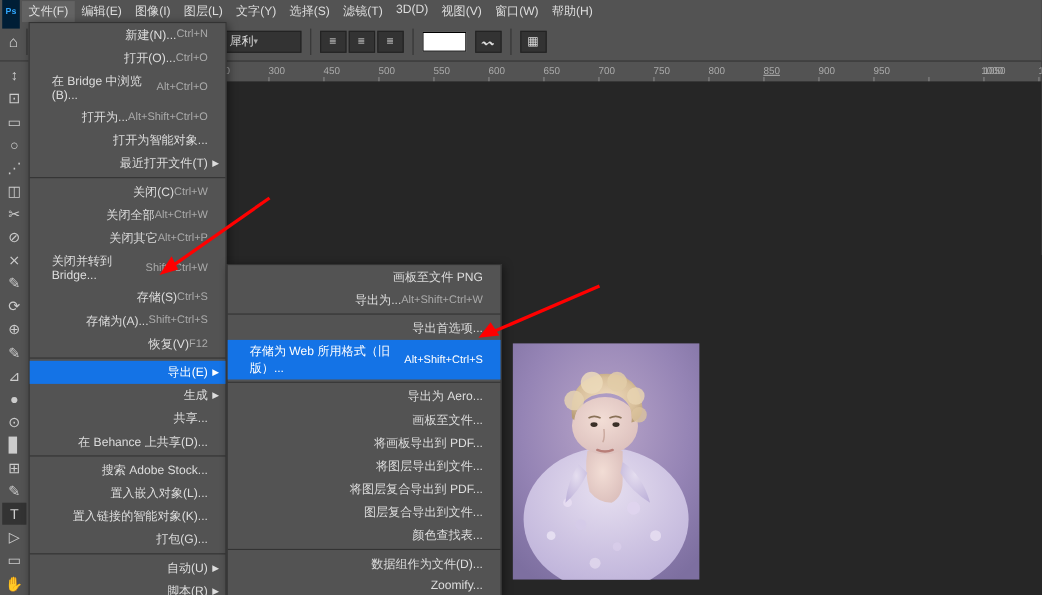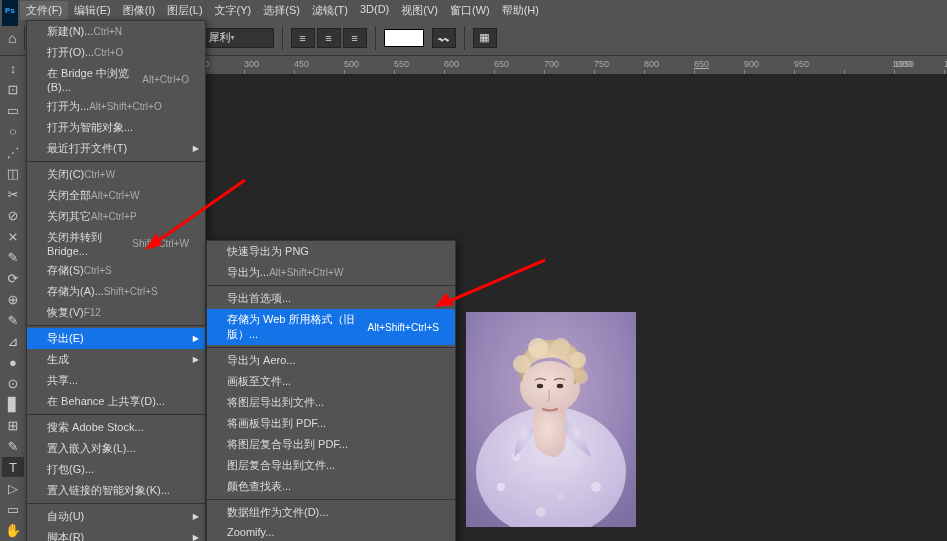--- a/index.html
+++ b/index.html
@@ -25,21 +25,21 @@
 .tool.sel{background:#333}
 .canvas{position:absolute;left:26px;top:56px;right:0;bottom:0;background:#262626}
 .ruler-h{position:absolute;top:0;left:18px;right:0;height:18px;background:#535353;overflow:hidden}
 .ruler-v{position:absolute;left:0;top:18px;width:18px;bottom:0;background:#535353}
 .rtick{position:absolute;color:#aaa;font-size:9px;top:3px}
 .rtickline{position:absolute;width:1px;height:4px;background:#888;bottom:0}
 .artimg{position:absolute;left:440px;top:256px;width:170px;height:215px}
 .dropdown{position:absolute;background:#535353;border:1px solid #333;box-shadow:2px 2px 8px rgba(0,0,0,.5);z-index:100}
 .dd-file{left:26px;top:20px;width:180px}
 .dd-export{left:206px;top:240px;width:250px}
-.dditem{display:flex;justify-content:flex-start;align-items:center;padding:3px 16px 3px 20px;color:#ddd;cursor:pointer;position:relative}
+.dditem{display:flex;justify-content:flex-end;align-items:center;padding:3px 16px 3px 20px;color:#ddd;cursor:pointer;position:relative}
 .dditem.hov{background:#1473e6;color:#fff}
 .dditem.sub::after{content:"▶";position:absolute;right:6px;font-size:8px}
 .ddsep{height:1px;background:#333;margin:2px 0}
 .ddshort{color:#aaa;font-size:10px}
 .dditem.hov .ddshort{color:#fff}
 .arrow{position:absolute;z-index:200;pointer-events:none}
 .arrow-line{stroke:#ff0000;stroke-width:3;fill:none}
 .arrow-head{fill:#ff0000}
 </style>
 </head>
@@ -274,36 +274,36 @@
       <span>在 Behance 上共享(D)...</span>
     </div>
     <div class="ddsep"></div>
     <div class="dditem">
       <span>搜索 Adobe Stock...</span>
     </div>
     <div class="dditem">
       <span>置入嵌入对象(L)...</span>
     </div>
     <div class="dditem">
+      <span>置入链接的智能对象(K)...</span>
+    </div>
+    <div class="dditem">
       <span>打包(G)...</span>
-    </div>
-    <div class="dditem">
-      <span>置入链接的智能对象(K)...</span>
     </div>
     <div class="ddsep"></div>
     <div class="dditem sub">
       <span>自动(U)</span>
     </div>
     <div class="dditem sub">
       <span>脚本(R)</span>
     </div>
   </div>
 <div class="dropdown dd-export" id="emenu">
     <div class="dditem">
-      <span>快速导出为 PNG</span>
+      <span>画板至文件 PNG</span>
     </div>
     <div class="dditem">
       <span>导出为...</span>
       <span class="ddshort">Alt+Shift+Ctrl+W</span>
     </div>
     <div class="ddsep"></div>
     <div class="dditem">
       <span>导出首选项...</span>
     </div>
     <div class="dditem hov">
@@ -311,24 +311,24 @@
       <span class="ddshort">Alt+Shift+Ctrl+S</span>
     </div>
     <div class="ddsep"></div>
     <div class="dditem">
       <span>导出为 Aero...</span>
     </div>
     <div class="dditem">
       <span>画板至文件...</span>
     </div>
     <div class="dditem">
+      <span>将画板导出到 PDF...</span>
+    </div>
+    <div class="dditem">
       <span>将图层导出到文件...</span>
-    </div>
-    <div class="dditem">
-      <span>将画板导出到 PDF...</span>
     </div>
     <div class="dditem">
       <span>将图层复合导出到 PDF...</span>
     </div>
     <div class="dditem">
       <span>图层复合导出到文件...</span>
     </div>
     <div class="dditem">
       <span>颜色查找表...</span>
     </div>

